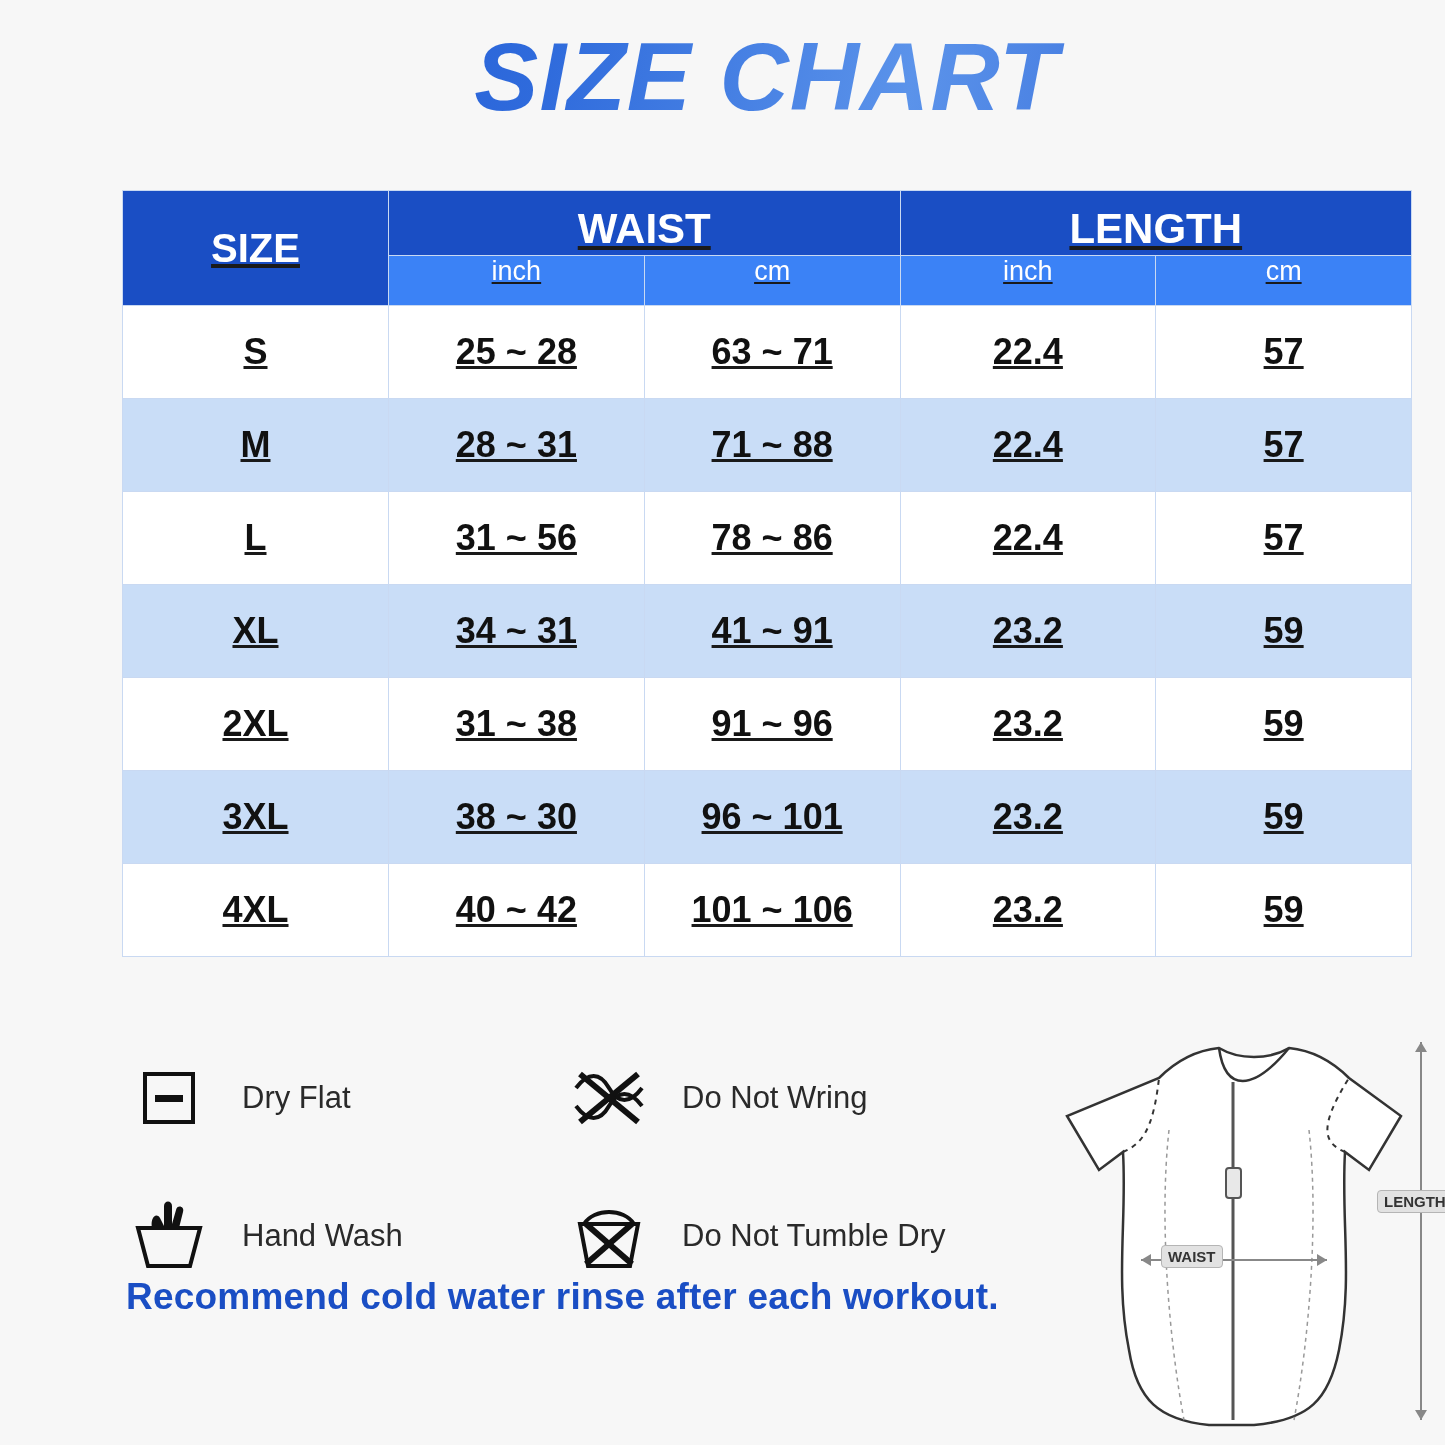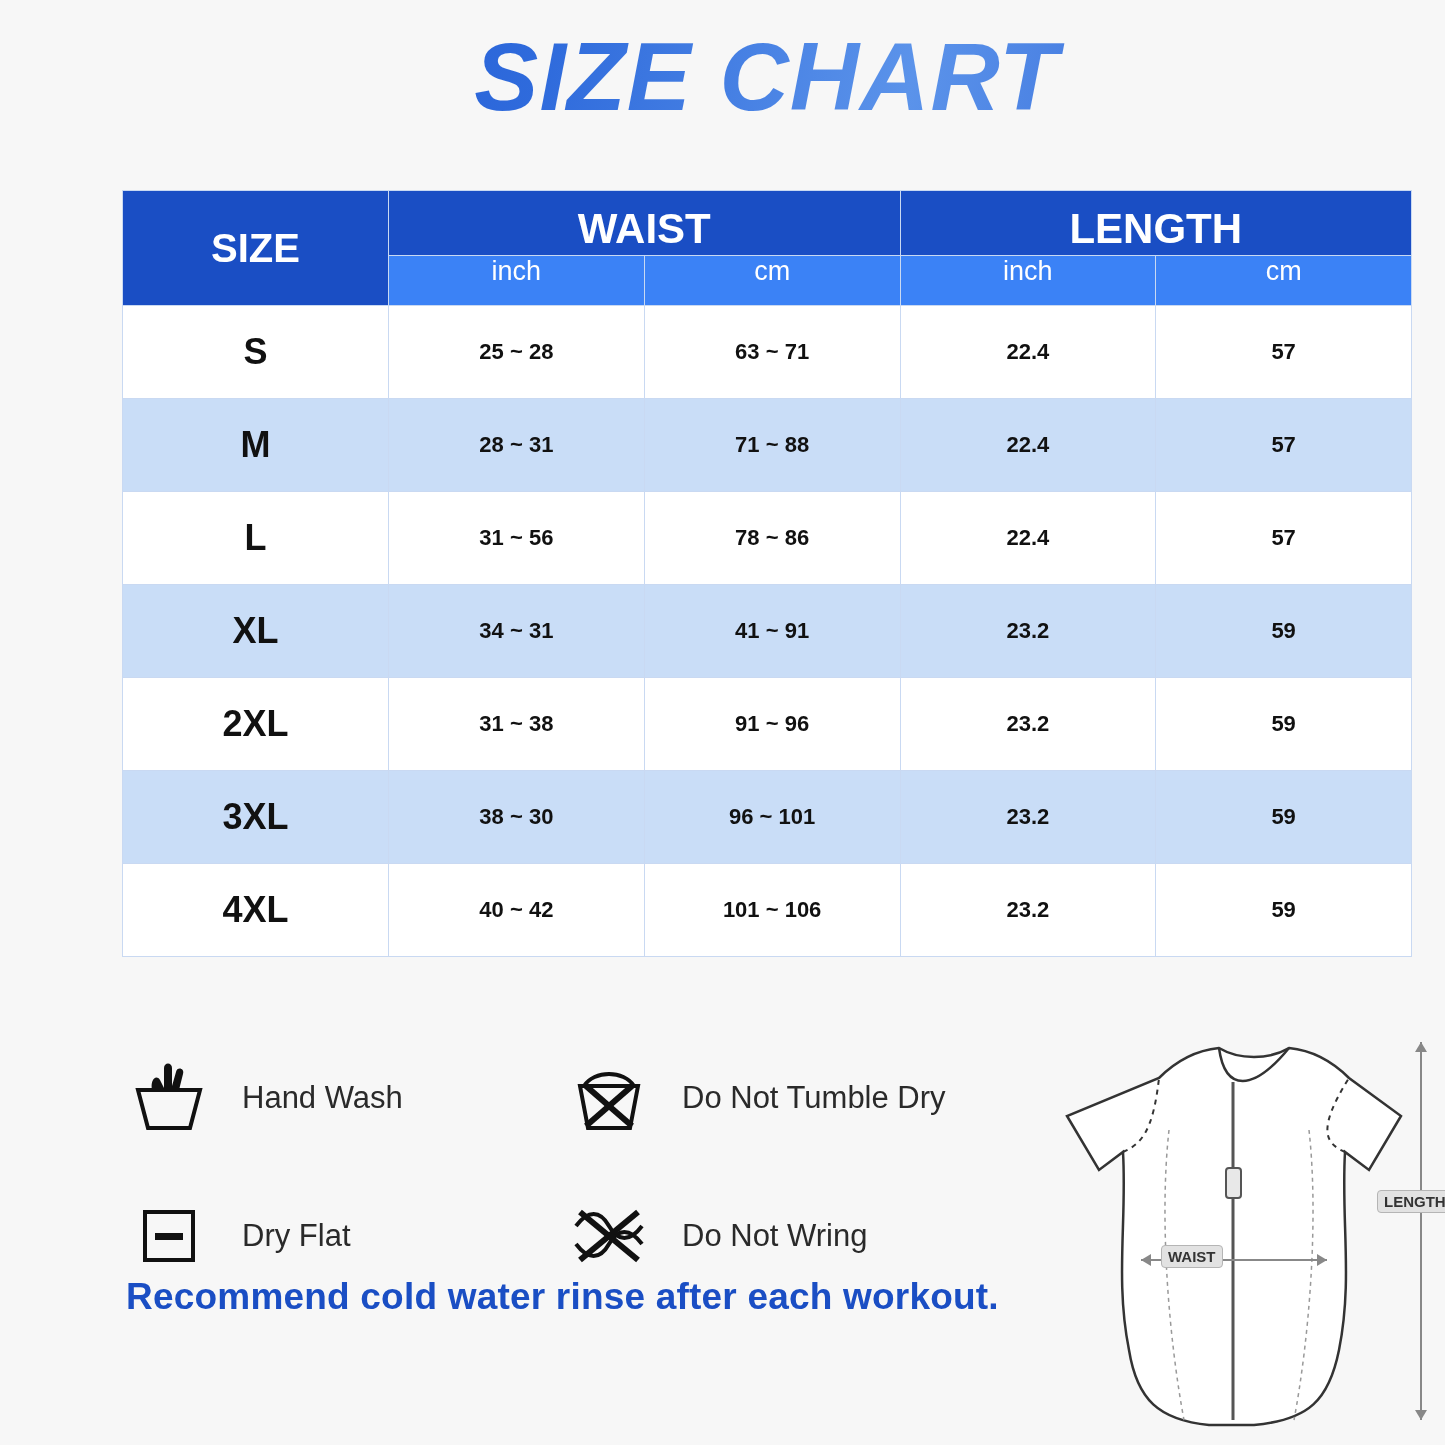--- a/index.html
+++ b/index.html
@@ -37,20 +37,21 @@
     -webkit-text-fill-color: transparent;
     line-height: 1.1;
   }
 
   
   .table-wrap {
     position: absolute;
     left: 78px;
     top: 190px;
     width: 1290px;
+    text-decoration: underline;
   }
   table.size-chart {
     border-collapse: collapse;
     width: 100%;
     table-layout: fixed;
   }
   table.size-chart th, table.size-chart td {
     border: 1px solid #c9d9f2;
     text-align: center;
   }
@@ -73,21 +74,21 @@
   }
   .unit-row td {
     background: #3b82f6;
     color: #ffffff;
     border-color: #1a4ec4;
     font-size: 27px;
     font-weight: normal;
     padding: 0 0 18px 0;
   }
   tbody td {
-    font-size: 22px;
+    font-size: 36px;
     font-weight: bold;
     padding: 25px 0;
     color: #111;
   }
   tbody tr.odd td { background: #ffffff; }
   tbody tr.even td { background: #c9ddf7; }
   tbody td.sizecell { font-size: 36px; }
 
   
   .care {
@@ -221,20 +222,42 @@
           <td>40 ~ 42</td>
           <td>101 ~ 106</td>
           <td>23.2</td>
           <td>59</td>
         </tr>
       </tbody>
     </table>
   </div>
 
   <div class="care">
+    <div class="care-row">
+      <div class="care-item">
+        <span class="care-icon">
+          <svg width="72" height="72" viewBox="0 0 72 72">
+            <rect x="12" y="12" width="48" height="48" fill="none" stroke="#111" stroke-width="4"></rect>
+            <rect x="22" y="33" width="28" height="7" fill="#111"></rect>
+          </svg>
+        </span>
+        <span class="care-label">Dry Flat</span>
+      </div>
+      <div class="care-item">
+        <span class="care-icon">
+          <svg width="86" height="72" viewBox="0 0 86 72">
+            <path d="M10 26 C22 10, 34 10, 43 26 C52 42, 64 42, 76 26" fill="none" stroke="#111" stroke-width="4"></path>
+            <path d="M10 44 C22 60, 34 60, 43 44 C52 28, 64 28, 76 44" fill="none" stroke="#111" stroke-width="4"></path>
+            <line x1="14" y1="12" x2="72" y2="60" stroke="#111" stroke-width="6"></line>
+            <line x1="72" y1="12" x2="14" y2="60" stroke="#111" stroke-width="6"></line>
+          </svg>
+        </span>
+        <span class="care-label">Do Not Wring</span>
+      </div>
+    </div>
     <div class="care-row">
       <div class="care-item">
         <span class="care-icon">
           <svg width="78" height="76" viewBox="0 0 78 76">
             <path d="M8 30 L70 30 L60 68 L18 68 Z" fill="none" stroke="#111" stroke-width="4"></path>
             <path d="M22 30 C20 20, 26 14, 30 20 L34 28 L34 8 C34 2, 42 2, 42 8 L42 26 L46 12 C47 6, 55 8, 53 14 L49 30 Z" fill="#111"></path>
           </svg>
         </span>
         <span class="care-label">Hand Wash</span>
       </div>
@@ -243,42 +266,20 @@
           <svg width="78" height="76" viewBox="0 0 78 76">
             <path d="M10 26 L68 26 L60 68 L18 68 Z" fill="none" stroke="#111" stroke-width="4"></path>
             <path d="M14 26 C24 10, 54 10, 64 26" fill="none" stroke="#111" stroke-width="4"></path>
             <line x1="16" y1="26" x2="62" y2="66" stroke="#111" stroke-width="6"></line>
             <line x1="62" y1="26" x2="16" y2="66" stroke="#111" stroke-width="6"></line>
           </svg>
         </span>
         <span class="care-label">Do Not Tumble Dry</span>
       </div>
     </div>
-    <div class="care-row">
-      <div class="care-item">
-        <span class="care-icon">
-          <svg width="72" height="72" viewBox="0 0 72 72">
-            <rect x="12" y="12" width="48" height="48" fill="none" stroke="#111" stroke-width="4"></rect>
-            <rect x="22" y="33" width="28" height="7" fill="#111"></rect>
-          </svg>
-        </span>
-        <span class="care-label">Dry Flat</span>
-      </div>
-      <div class="care-item">
-        <span class="care-icon">
-          <svg width="86" height="72" viewBox="0 0 86 72">
-            <path d="M10 26 C22 10, 34 10, 43 26 C52 42, 64 42, 76 26" fill="none" stroke="#111" stroke-width="4"></path>
-            <path d="M10 44 C22 60, 34 60, 43 44 C52 28, 64 28, 76 44" fill="none" stroke="#111" stroke-width="4"></path>
-            <line x1="14" y1="12" x2="72" y2="60" stroke="#111" stroke-width="6"></line>
-            <line x1="72" y1="12" x2="14" y2="60" stroke="#111" stroke-width="6"></line>
-          </svg>
-        </span>
-        <span class="care-label">Do Not Wring</span>
-      </div>
-    </div>
   </div>
 
   <div class="recommend">Recommend cold water rinse after each workout.</div>
 
   <div class="garment">
     <svg width="440" height="420" viewBox="0 0 440 420">
 
       <path d="M150 58 C170 38, 190 30, 210 28 C230 40, 260 40, 280 28 C300 30, 320 38, 340 58
                L392 96 L360 150 L336 132
                C332 200, 344 260, 330 330

